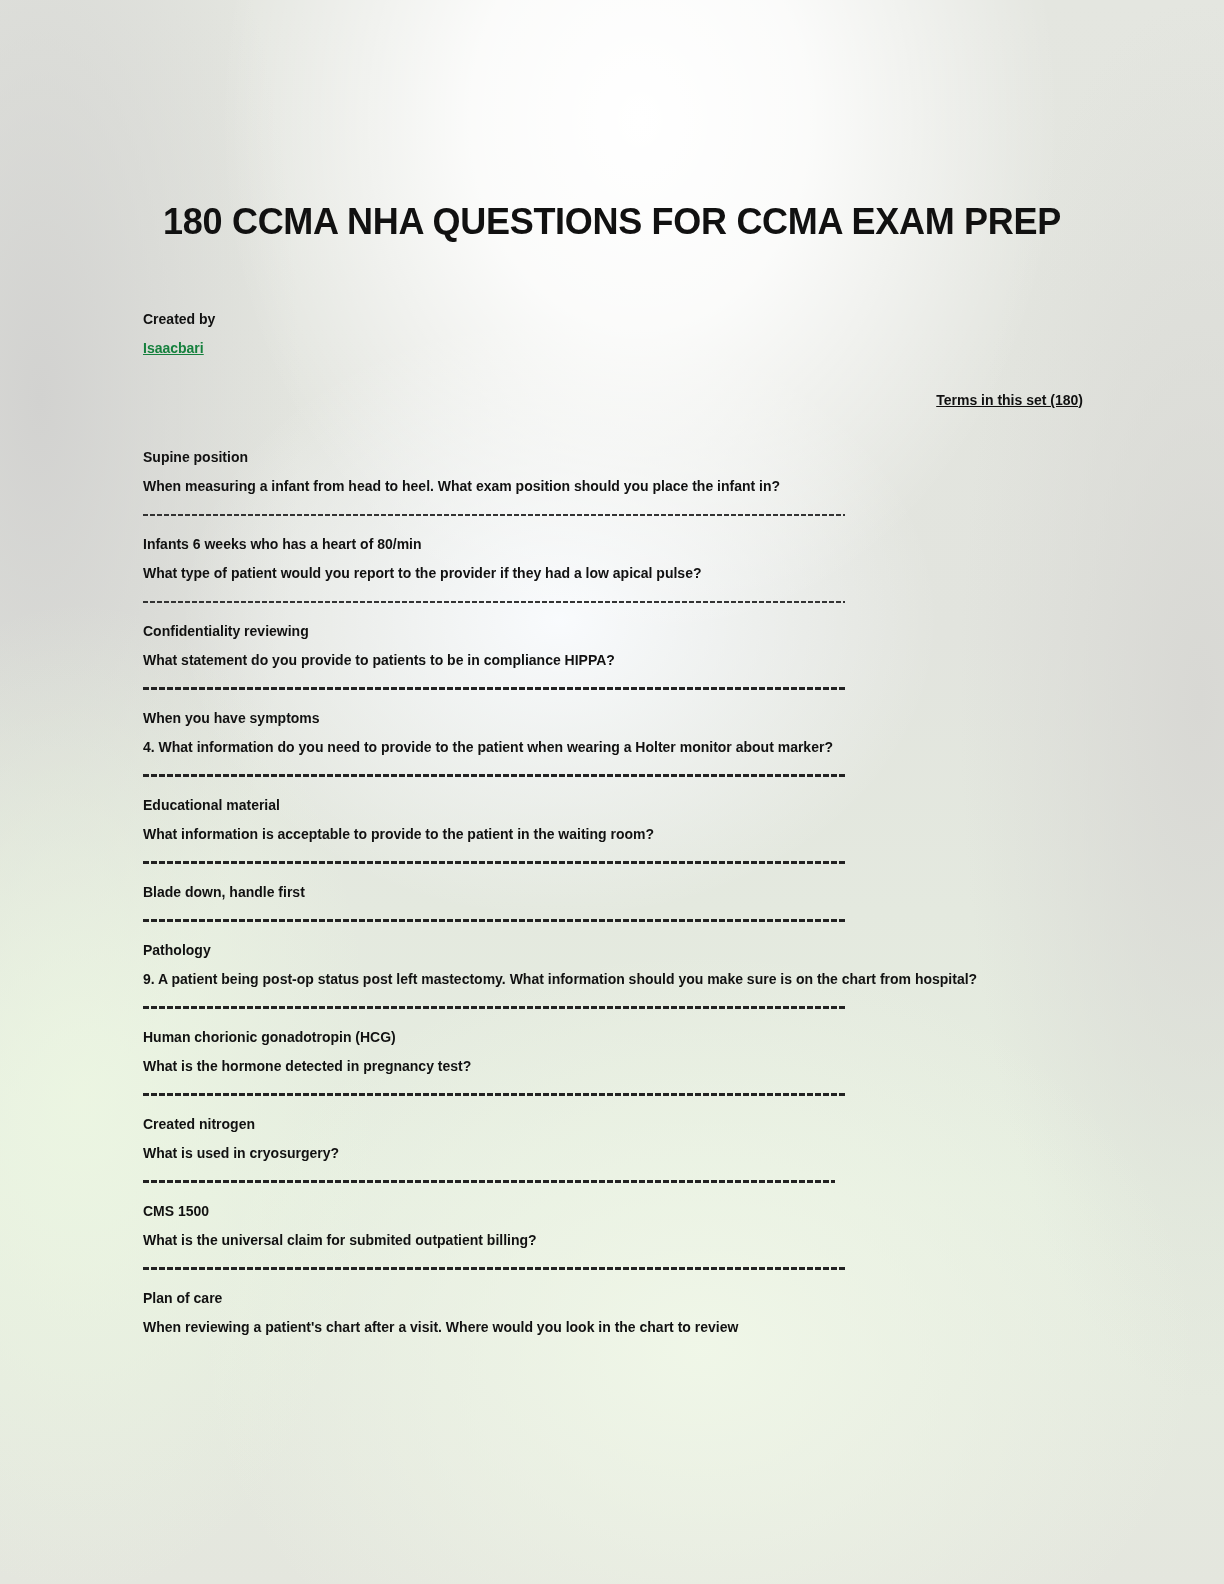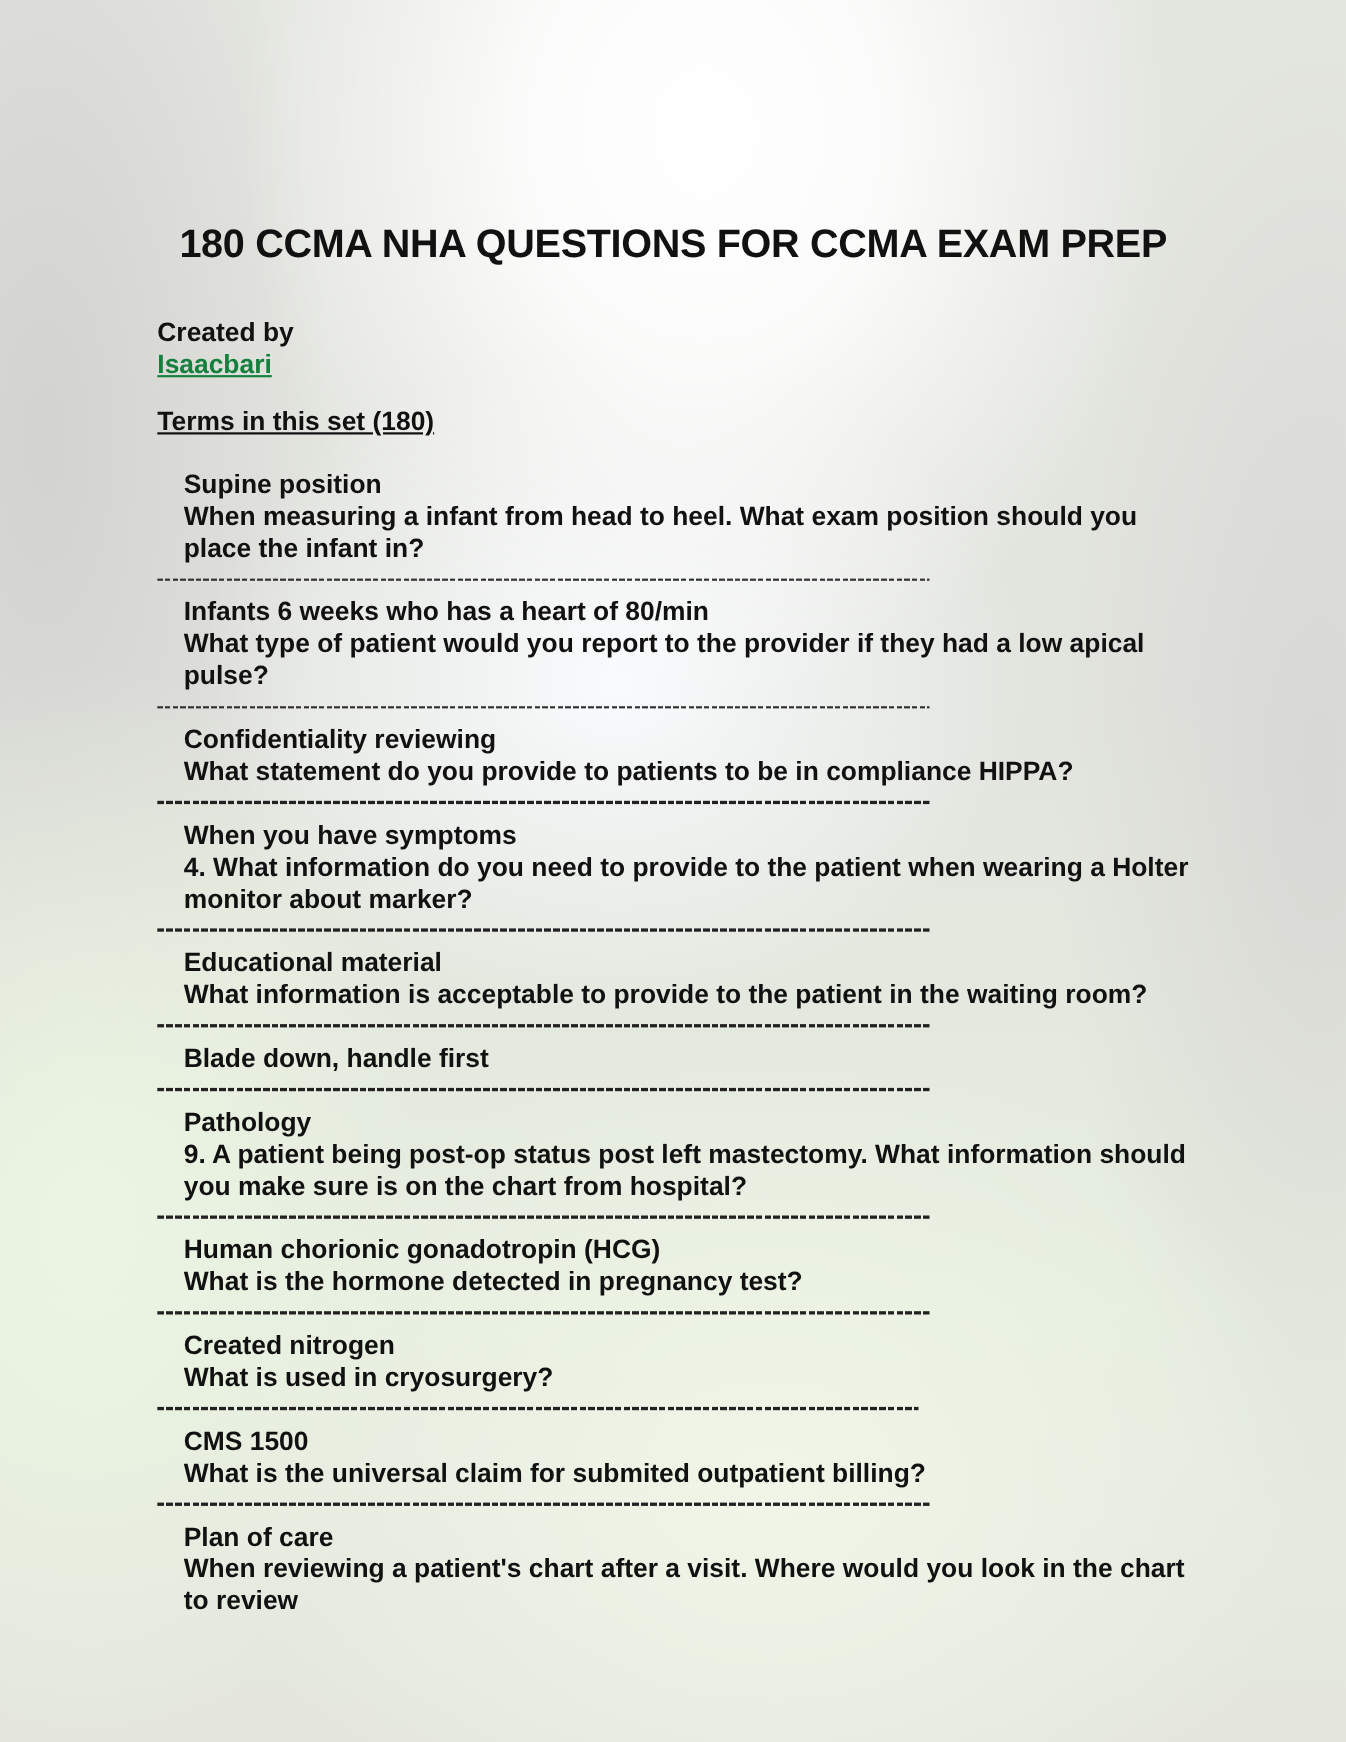--- a/index.html
+++ b/index.html
@@ -31,39 +31,40 @@
       text-align: center;
       font-size: 36px;
       font-weight: bold;
       letter-spacing: -0.3px;
       margin: 0;
       line-height: 44px;
     }
     .content {
       position: absolute;
       left: 143px;
-      top: 288px;
+      top: 305px;
       width: 940px;
-      font-size: 24px;
+      font-size: 14px;
       font-weight: bold;
       line-height: 29px;
     }
     .meta-label { display: block; }
     .author-link {
       display: inline-block;
       color: #15803d;
       text-decoration: underline;
     }
     .terms-heading {
       display: block;
       margin-top: 23px;
       text-decoration: underline;
+      text-align: right;
     }
     .cards { margin-top: 28px; }
-    .card-answer, .card-question { display: block; margin-left: 24px; }
+    .card-answer, .card-question { display: block; }
     .divider {
       display: block;
       height: 29px;
       position: relative;
     }
     .divider::after {
       content: "";
       position: absolute;
       left: 0;
       top: 12px;

